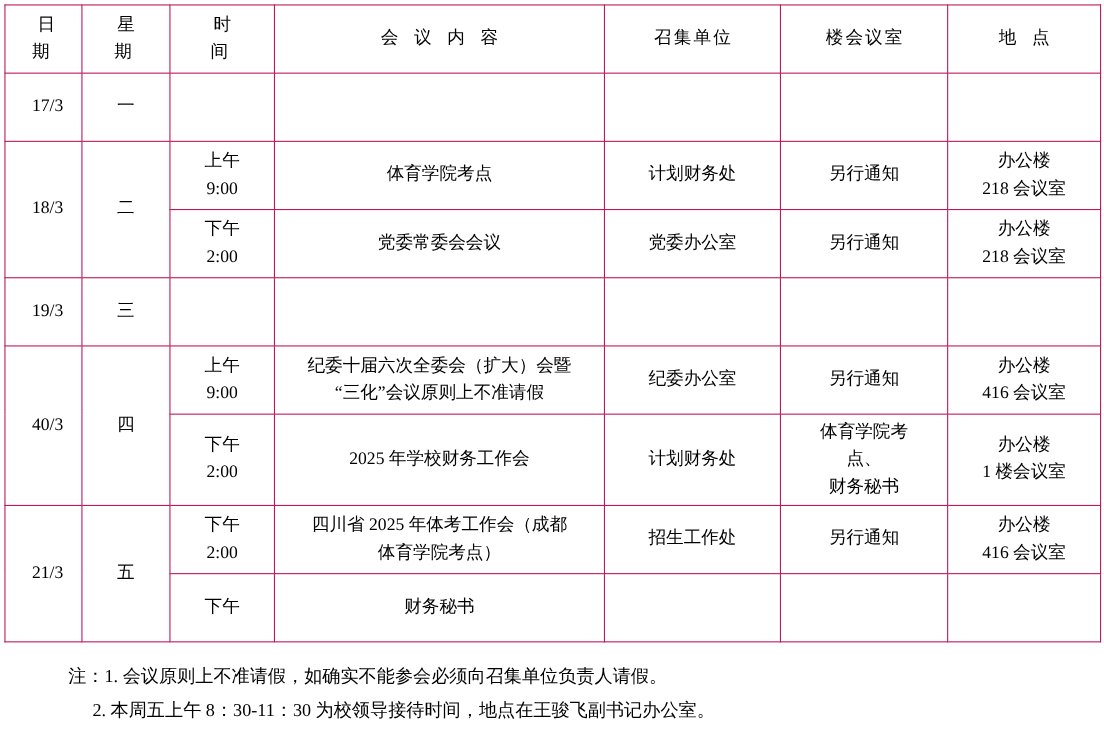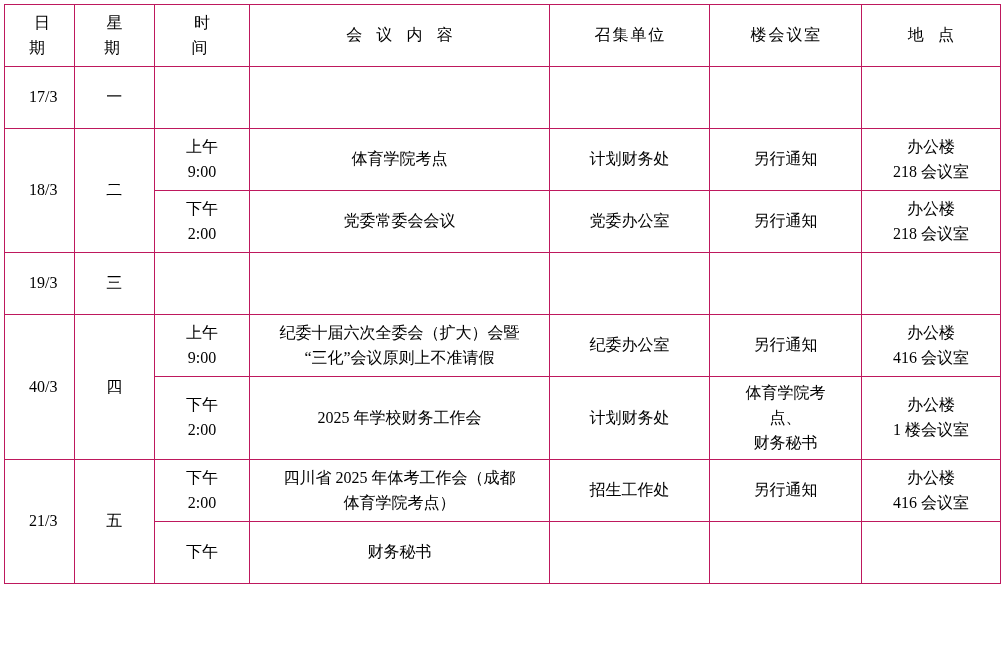--- a/index.html
+++ b/index.html
@@ -198,14 +198,18 @@
       <tr class="row-tall">
         <td>下午</td>
         <td class="cell-content">财务秘书</td>
         <td></td>
         <td></td>
         <td></td>
       </tr>
     </tbody>
   </table>
 
+  <div class="notes">
+    <div>注：1. 会议原则上不准请假，如确实不能参会必须向召集单位负责人请假。</div>
+    <div class="n2">2. 本周五上午 8：30-11：30 为校领导接待时间，地点在王骏飞副书记办公室。</div>
+  </div>
 
 </div>
 
 </body></html>

